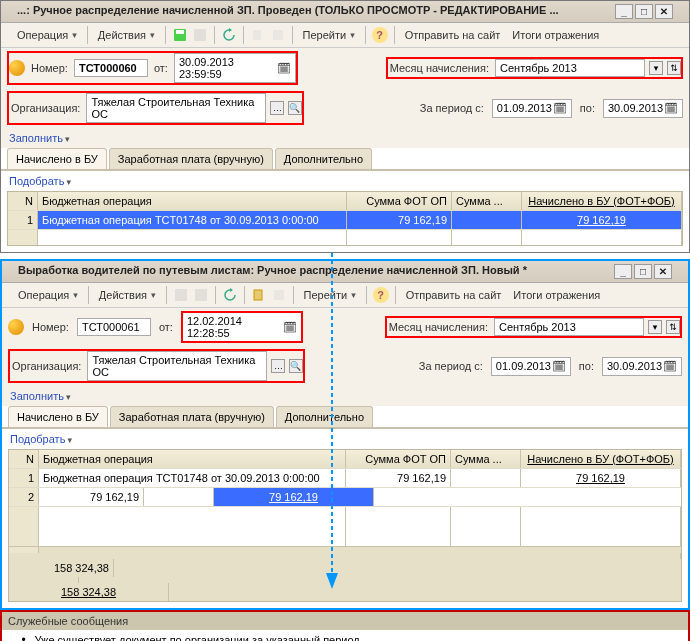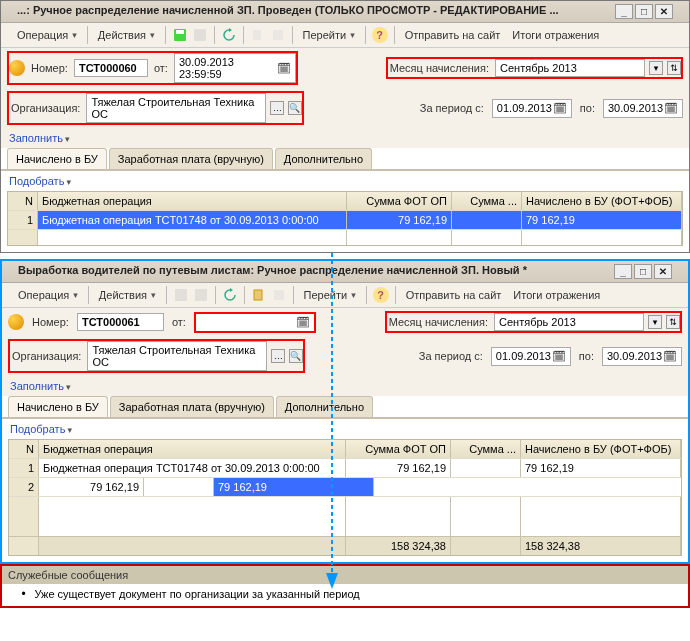--- a/index.html
+++ b/index.html
@@ -21,26 +21,26 @@
   .smallbtn { width:14px; height:14px; border:1px solid #999; background:#eee; font-size:9px; text-align:center; line-height:12px; }
   .tabset { display:flex; gap:0; padding:0 6px; border-bottom:2px solid #c8c0ad; }
   .tab { padding:4px 8px; border:1px solid #c8c0ad; border-bottom:none; background:#e8e1cf; border-radius:3px 3px 0 0; margin-right:2px; }
   .tab.active { background:#f9f5ec; font-weight:normal; }
   .table { border:1px solid #bfb8a0; margin:0 6px; }
   .thead { display:flex; background:linear-gradient(#f4eeda,#e6e0c8); }
   .th, .td { border-right:1px solid #c9c2ab; padding:3px 4px; overflow:hidden; white-space:nowrap; text-overflow:ellipsis; }
   .trow { display:flex; background:#fff; border-top:1px solid #e0dccc; }
   .trow.sel { background:#3a6cff; color:#fff; }
   .td.selcell { background:#3a6cff; color:#fff; }
-  .tfoot { display:flex; background:#e6e0c8; border-top:1px solid #c9c2ab; }
+  .tfoot { display:flex; background:#e6e0c8; border-top:1px solid #c9c2ab;flex-direction:column; }
   .c-n { width:30px; text-align:right; background:#ede6cf; }
   .c-op { flex:1; }
   .c-fot { width:105px; text-align:right; }
-  .c-sum { width:70px; text-align:right; }
-  .c-nach { width:160px; text-align:left; }
+  .c-sum { width:70px; }
+  .c-nach { width:160px; text-align:center;text-decoration:underline; }
   .link { color:#2a4ebc; }
   .hl-blue { border:2px solid #0097ff; }
   .svc-bar { background:#cdc6af; padding:3px 6px; color:#333; }
   .svc-msg { padding:4px 18px; font-family: "Courier New", monospace; font-size:12px; }
   .svc-wrap { border:2px solid #c40000; border-top:none; }
   .svc-bar-wrap { border:2px solid #c40000; border-bottom:none; }
   .arrow-svg { position:absolute; pointer-events:none; z-index:50; }
   .help { width:16px;height:16px;border-radius:50%;background:#ffe28a;color:#a56; text-align:center; line-height:16px; font-weight:bold; }
   .dim { opacity:.45; }
   .sublink { padding:4px 8px; }
@@ -201,23 +201,24 @@
     <div class="sep"></div>
     <span class="help">?</span>
     <div class="sep"></div>
     <div class="tbtn">Отправить на сайт</div>
     <div class="tbtn">Итоги отражения</div>
   </div>
 
   <div class="bar" style="gap:6px;">
     <span class="sphere"></span>
     <span class="lbl">Номер:</span>
-    <span class="field" style="width:87px;font-weight:bold;">ТСТ000061</span>
+    <span class="field" style="width:74px;">ТСТ000061</span>
     <span class="lbl">от:</span>
     <span class="field boxred" style="width:122px;">
+      <span>12.02.2014 12:28:55</span>
       <span style="margin-left:auto;">🗓</span>
     </span>
     <div style="flex:1;"></div>
     <div style="display:flex;align-items:center;gap:4px;" class="boxred">
       <span class="lbl">Месяц начисления:</span>
       <span class="field" style="width:150px;">Сентябрь 2013</span>
       <span class="smallbtn">▾</span>
       <span class="smallbtn">⇅</span>
     </div>
   </div>

